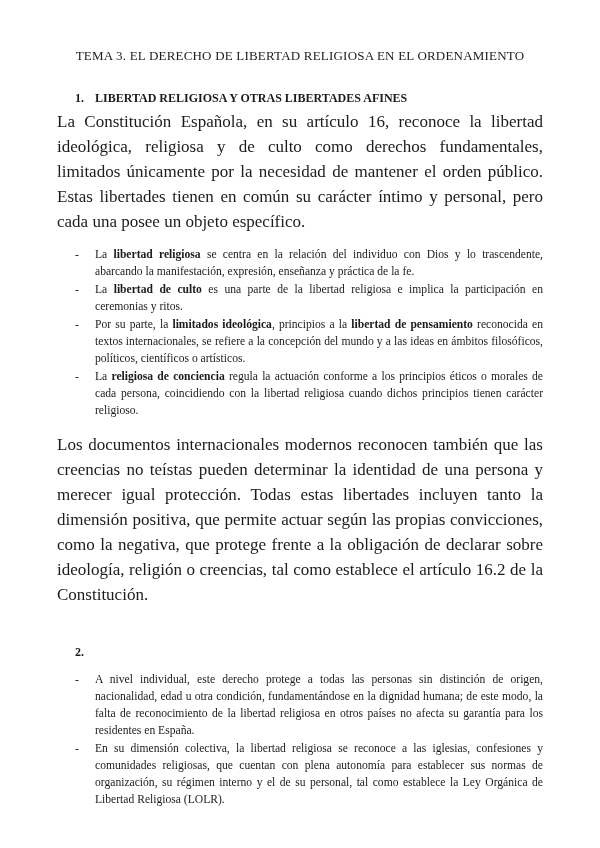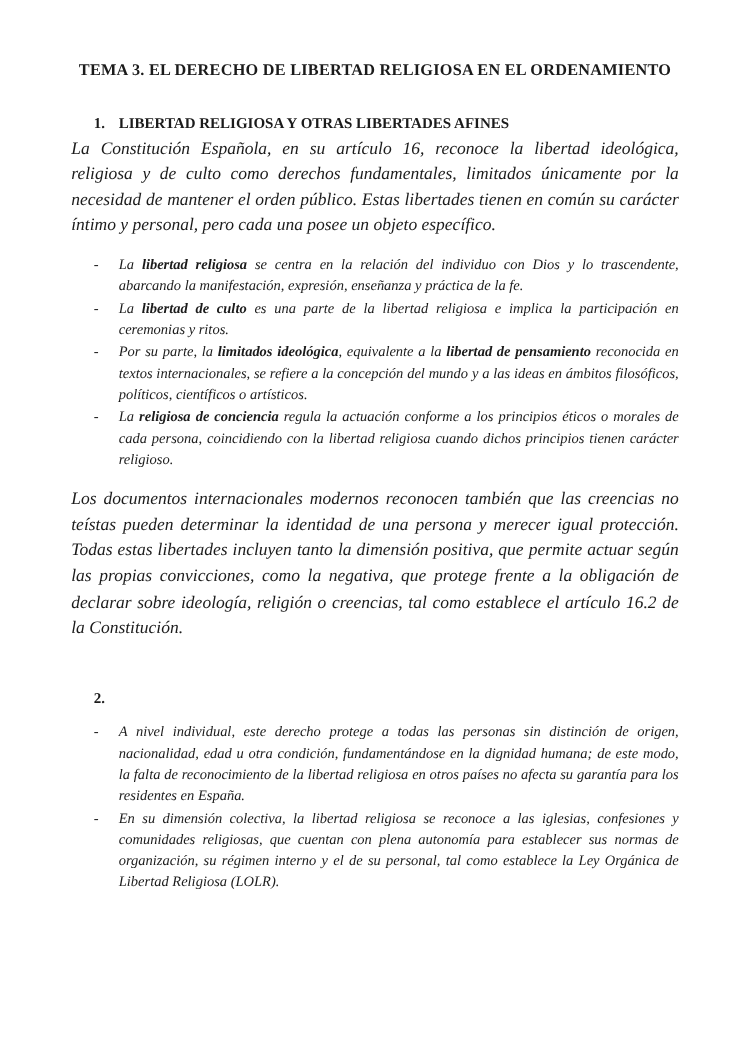--- a/index.html
+++ b/index.html
@@ -12,53 +12,52 @@
   .page {
     box-sizing: border-box;
     width: 600px; height: 848px;
     padding: 47px 57px 30px 57px;
     background: #ffffff;
     overflow: hidden;
   }
   .title {
     margin: 0;
     font-size: 13px;
-    font-weight: bold;
+    font-weight: normal;
     text-align: center;
     line-height: 1.45;
     letter-spacing: 0.2px;
   }
   .title span { display: block; }
   .section { margin-top: 24px; }
   .section-2 { margin-top: 36px; }
   .heading {
     display: flex;
     margin: 0 0 0 18px;
     font-size: 12px;
     font-weight: bold;
     line-height: 1.4;
   }
   .h-num { flex: none; width: 20px; }
   .para {
     margin: 11px 0;
-    font-size: 14px;
+    font-size: 17px;
     line-height: 1.47;
     text-align: justify;
-    font-style: italic;
   }
   .heading + .para { margin-top: 3px; }
   .bullets { margin: 10px 0 14px 0; }
   .bullet {
     display: flex;
     font-size: 11.6px;
     line-height: 1.47;
     margin: 1px 0;
   }
   .dash { flex: none; width: 20px; margin-left: 18px; }
-  .b-text { flex: 1; text-align: justify; font-style: italic; }
+  .b-text { flex: 1; text-align: justify; }
   .bold { font-weight: bold; }
 </style>
 </head>
 <body>
 
 <div class="page">
 
   <h1 class="title">
       <span>TEMA 3. EL DERECHO DE LIBERTAD RELIGIOSA EN EL ORDENAMIENTO</span>
     </h1>
@@ -78,21 +77,21 @@
           <span class="b-text"><span>La </span><span class="bold">libertad religiosa</span><span> se centra en la relación del individuo con Dios y lo trascendente, abarcando la manifestación, expresión, enseñanza y práctica de la fe.</span></span>
         </div>
 
       <div class="bullet">
           <span class="dash">-</span>
           <span class="b-text"><span>La </span><span class="bold">libertad de culto</span><span> es una parte de la libertad religiosa e implica la participación en ceremonias y ritos.</span></span>
         </div>
 
       <div class="bullet">
           <span class="dash">-</span>
-          <span class="b-text"><span>Por su parte, la </span><span class="bold">limitados ideológica</span><span>, equivalente a la </span><span class="bold">libertad de pensamiento</span><span> reconocida en textos internacionales, se refiere a la concepción del mundo y a las ideas en ámbitos filosóficos, políticos, científicos o artísticos.</span></span>
+          <span class="b-text"><span>Por su parte, la </span><span class="bold">limitados ideológica</span><span>, principios a la </span><span class="bold">libertad de pensamiento</span><span> reconocida en textos internacionales, se refiere a la concepción del mundo y a las ideas en ámbitos filosóficos, políticos, científicos o artísticos.</span></span>
         </div>
 
       <div class="bullet">
           <span class="dash">-</span>
           <span class="b-text"><span>La </span><span class="bold">religiosa de conciencia</span><span> regula la actuación conforme a los principios éticos o morales de cada persona, coincidiendo con la libertad religiosa cuando dichos principios tienen carácter religioso.</span></span>
         </div>
 
     </div>
 
     <p class="para">Los documentos internacionales modernos reconocen también que las creencias no teístas pueden determinar la identidad de una persona y merecer igual protección. Todas estas libertades incluyen tanto la dimensión positiva, que permite actuar según las propias convicciones, como la negativa, que protege frente a la obligación de declarar sobre ideología, religión o creencias, tal como establece el artículo 16.2 de la Constitución.</p>

